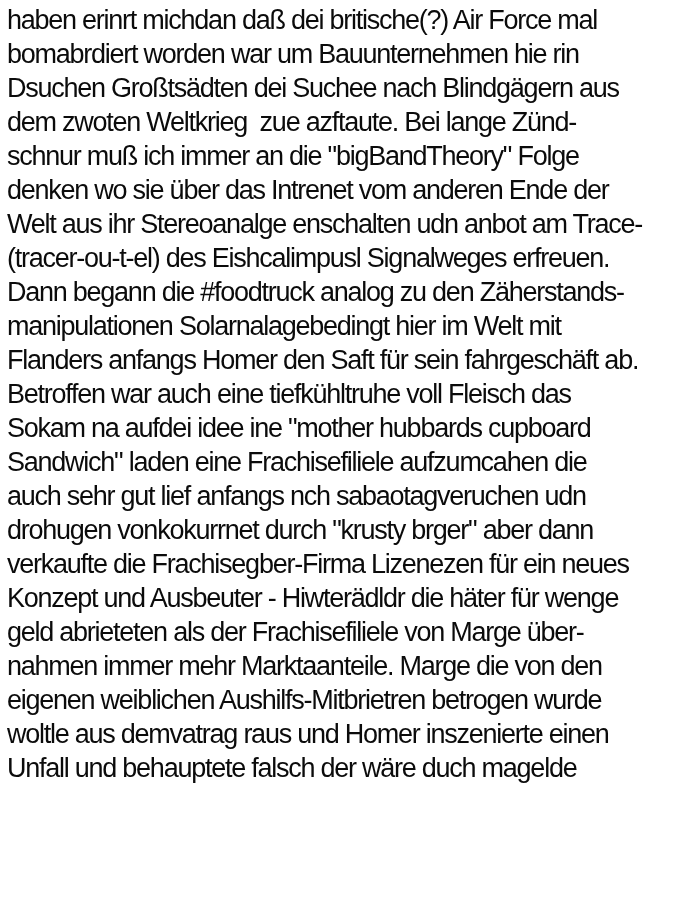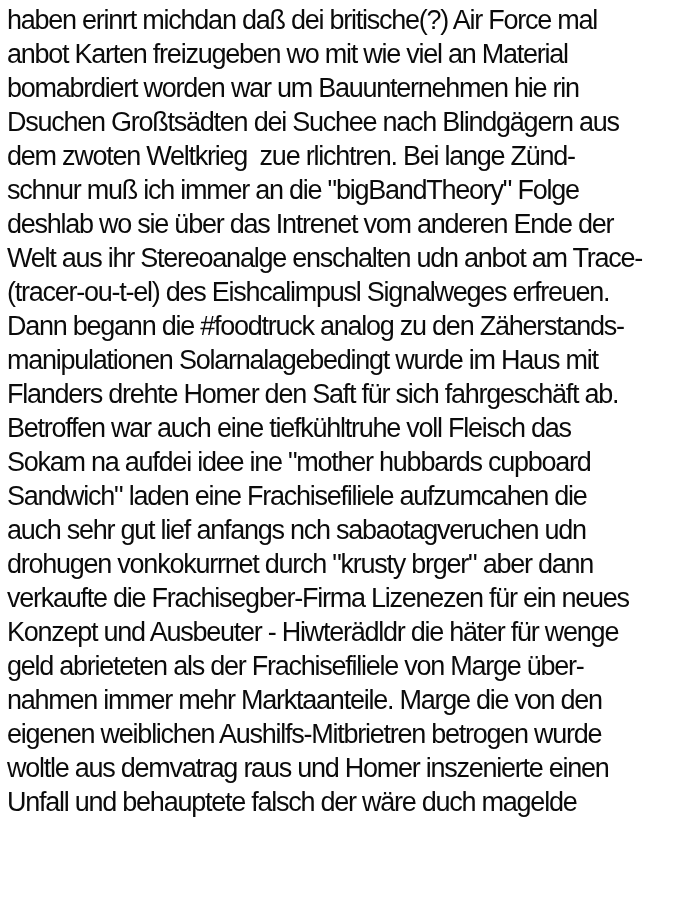--- a/index.html
+++ b/index.html
@@ -25,31 +25,30 @@
   .doc .line {
     white-space: pre-wrap;
     height: 34px;
   }
 </style>
 </head>
 <body>
 
 <div class="doc">
   <div class="line">haben erinrt michdan daß dei britische(?) Air Force mal</div>
-  <div class="line">anbot Karten freizugeben wo mit wie viel an Material</div>
   <div class="line">bomabrdiert worden war um Bauunternehmen hie rin</div>
   <div class="line">Dsuchen Großtsädten dei Suchee nach Blindgägern aus</div>
-  <div class="line">dem zwoten Weltkrieg  zue rlichtren. Bei lange Zünd-</div>
+  <div class="line">dem zwoten Weltkrieg  zue azftaute. Bei lange Zünd-</div>
   <div class="line">schnur muß ich immer an die "bigBandTheory" Folge</div>
-  <div class="line">deshlab wo sie über das Intrenet vom anderen Ende der</div>
+  <div class="line">denken wo sie über das Intrenet vom anderen Ende der</div>
   <div class="line">Welt aus ihr Stereoanalge enschalten udn anbot am Trace-</div>
   <div class="line">(tracer-ou-t-el) des Eishcalimpusl Signalweges erfreuen.</div>
   <div class="line">Dann begann die #foodtruck analog zu den Zäherstands-</div>
-  <div class="line">manipulationen Solarnalagebedingt wurde im Haus mit</div>
-  <div class="line">Flanders drehte Homer den Saft für sich fahrgeschäft ab.</div>
+  <div class="line">manipulationen Solarnalagebedingt hier im Welt mit</div>
+  <div class="line">Flanders anfangs Homer den Saft für sein fahrgeschäft ab.</div>
   <div class="line">Betroffen war auch eine tiefkühltruhe voll Fleisch das</div>
   <div class="line">Sokam na aufdei idee ine "mother hubbards cupboard</div>
   <div class="line">Sandwich" laden eine Frachisefiliele aufzumcahen die</div>
   <div class="line">auch sehr gut lief anfangs nch sabaotagveruchen udn</div>
   <div class="line">drohugen vonkokurrnet durch "krusty brger" aber dann</div>
   <div class="line">verkaufte die Frachisegber-Firma Lizenezen für ein neues</div>
   <div class="line">Konzept und Ausbeuter - Hiwterädldr die häter für wenge</div>
   <div class="line">geld abrieteten als der Frachisefiliele von Marge über-</div>
   <div class="line">nahmen immer mehr Marktaanteile. Marge die von den</div>
   <div class="line">eigenen weiblichen Aushilfs-Mitbrietren betrogen wurde</div>

